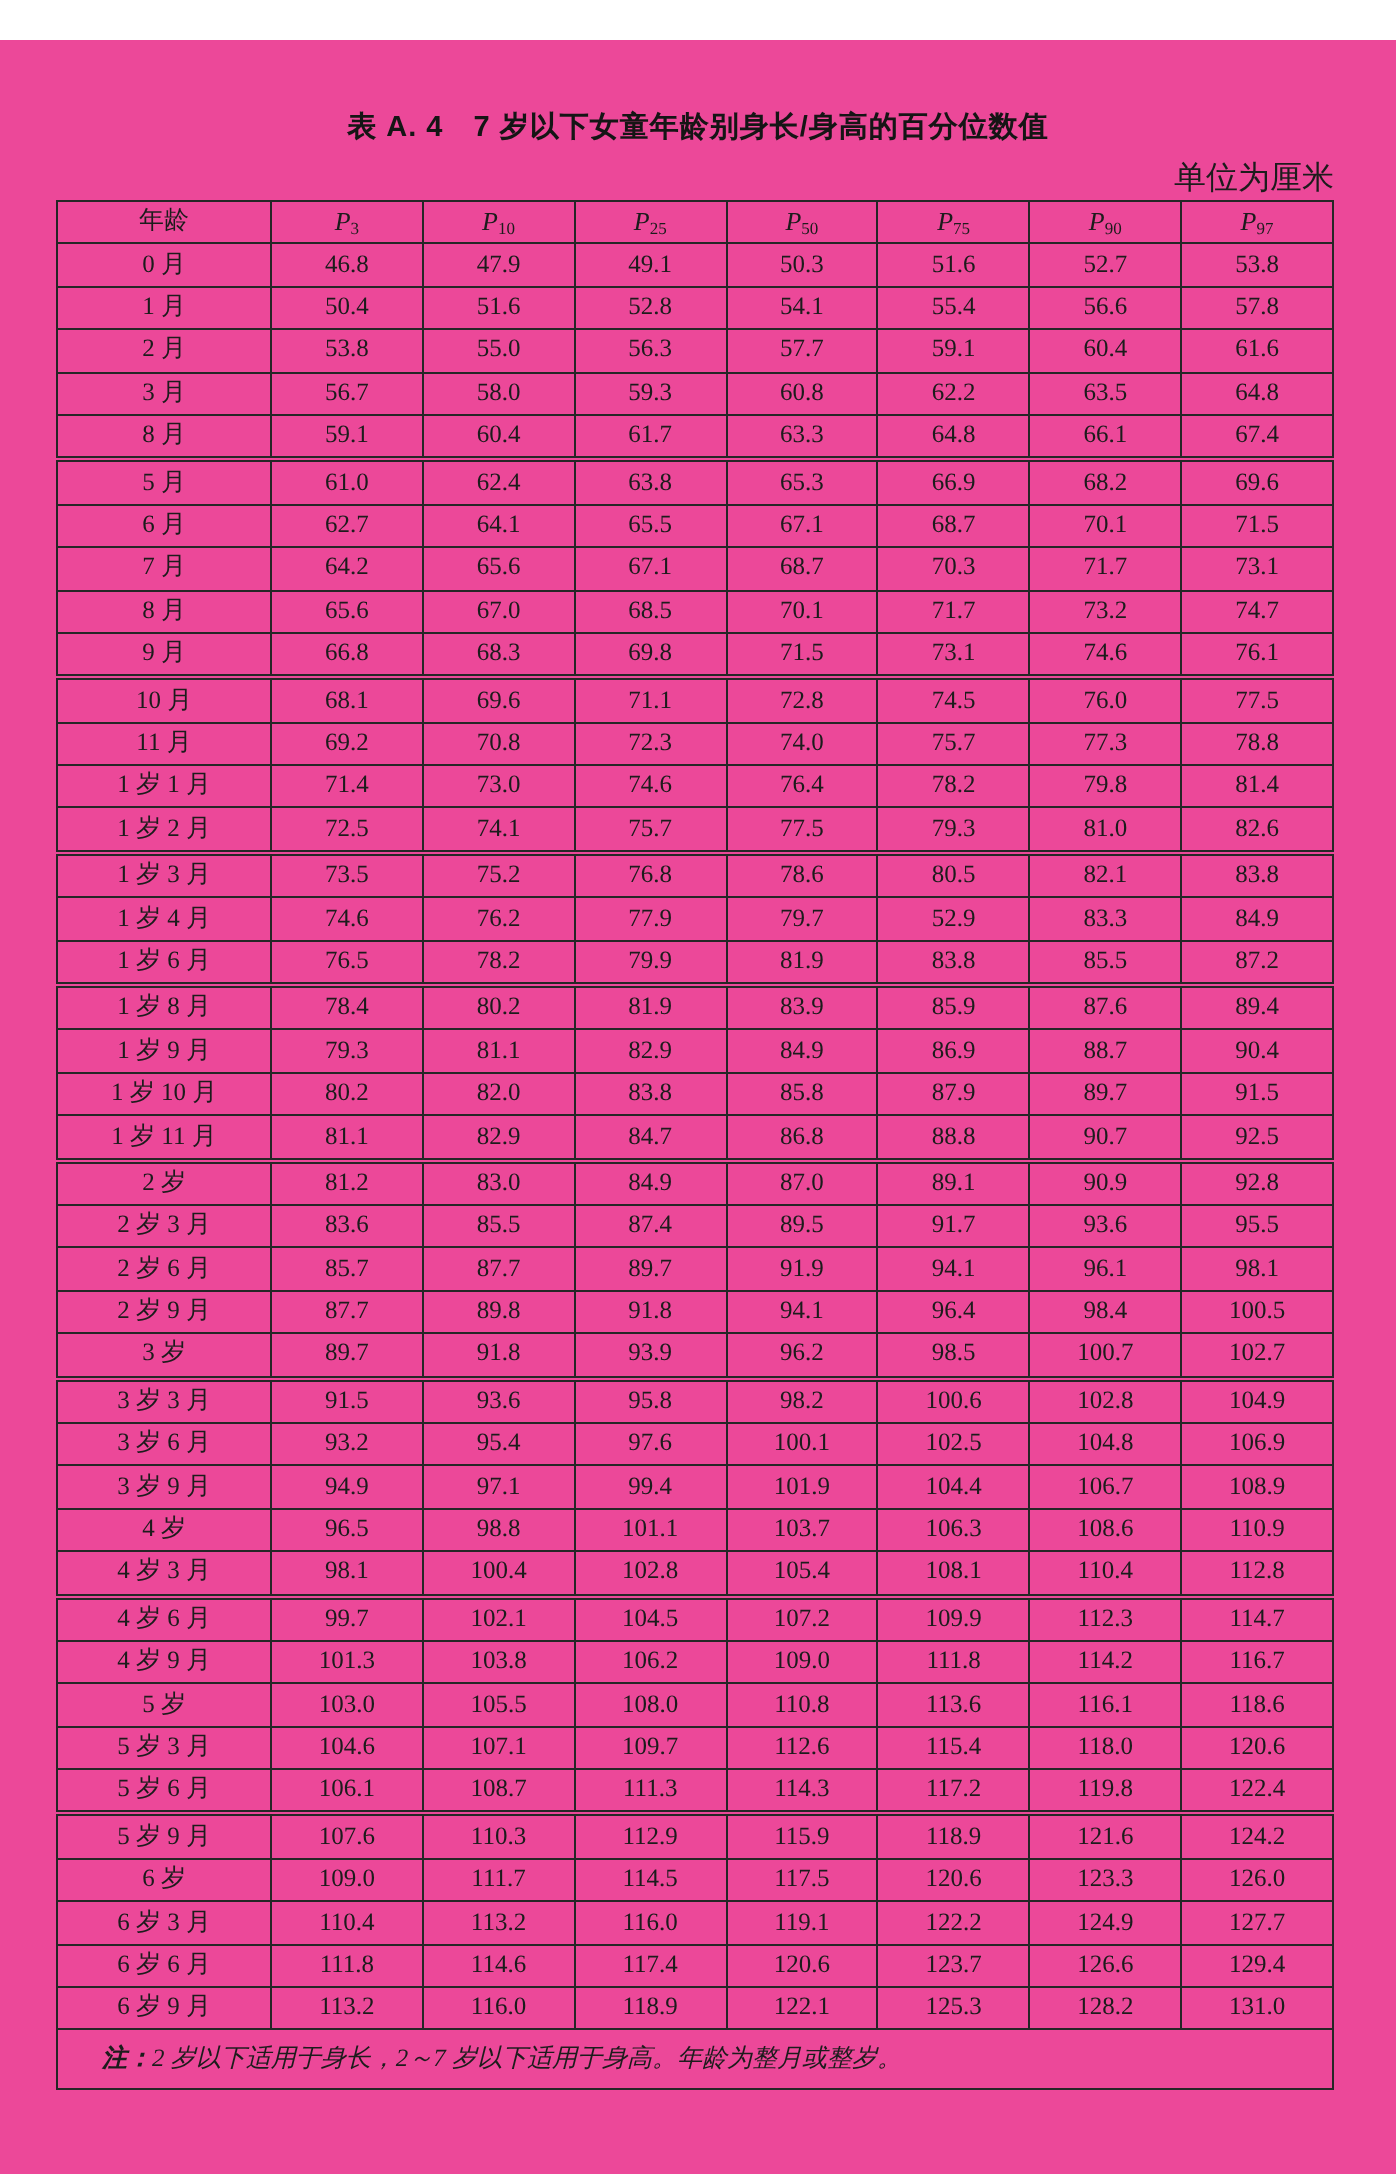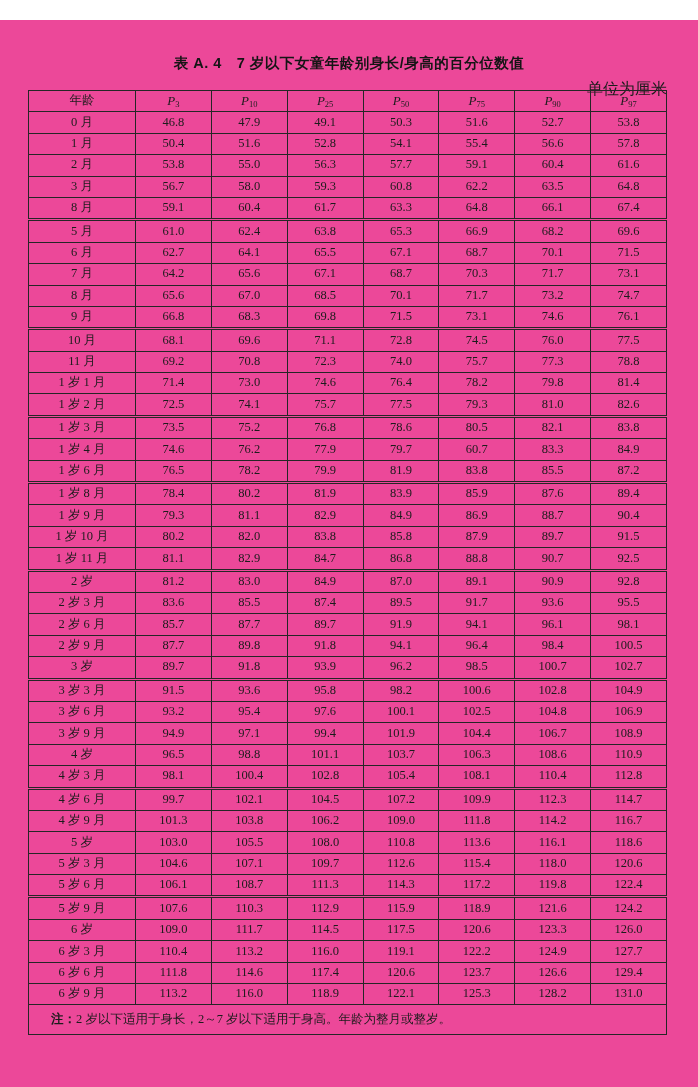--- a/index.html
+++ b/index.html
@@ -30,21 +30,21 @@
   .unit-label {
     width: 639px;
     margin: 6px 0 4px 28px;
     text-align: right;
     font-size: 16px;
     color: #1c1c1c;
   }
   table.percentile-table {
     position: absolute;
     left: 28px;
-    top: 70px;
+    top: 80px;
     width: 639px;
     border-collapse: collapse;
     table-layout: fixed;
     font-size: 12.5px;
     color: #1c1c1c;
   }
   .percentile-table col.c-age { width: 107px; }
   .percentile-table th,
   .percentile-table td {
     border: 1px solid #262626;
@@ -69,20 +69,21 @@
   
   .percentile-table tr.group-sep td {
     border-top: 3px double #262626;
   }
   .percentile-table td.note {
     text-align: left;
     padding: 4px 6px 4px 22px;
     height: 21px;
     white-space: normal;
     font-size: 12.5px;
+    font-style: italic;
   }
   .note-label {
     font-family: "Liberation Sans", "DejaVu Sans", sans-serif;
     font-weight: bold;
   }
 </style>
 </head>
 <body>
 
 <div class="page">
@@ -258,21 +259,21 @@
           <td>80.5</td>
           <td>82.1</td>
           <td>83.8</td>
         </tr>
         <tr>
           <td>1 岁 4 月</td>
           <td>74.6</td>
           <td>76.2</td>
           <td>77.9</td>
           <td>79.7</td>
-          <td>60.7</td>
+          <td>52.9</td>
           <td>83.3</td>
           <td>84.9</td>
         </tr>
         <tr>
           <td>1 岁 6 月</td>
           <td>76.5</td>
           <td>78.2</td>
           <td>79.9</td>
           <td>81.9</td>
           <td>83.8</td>

